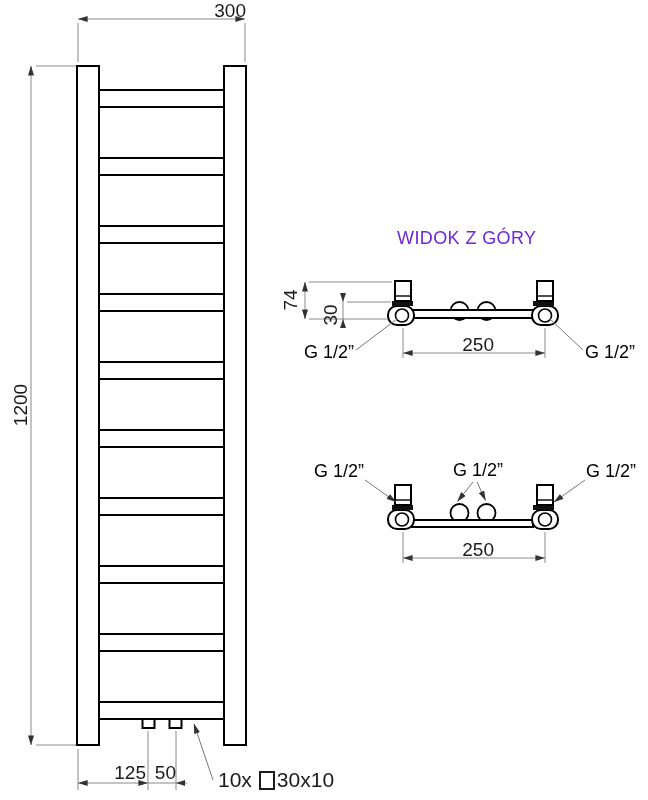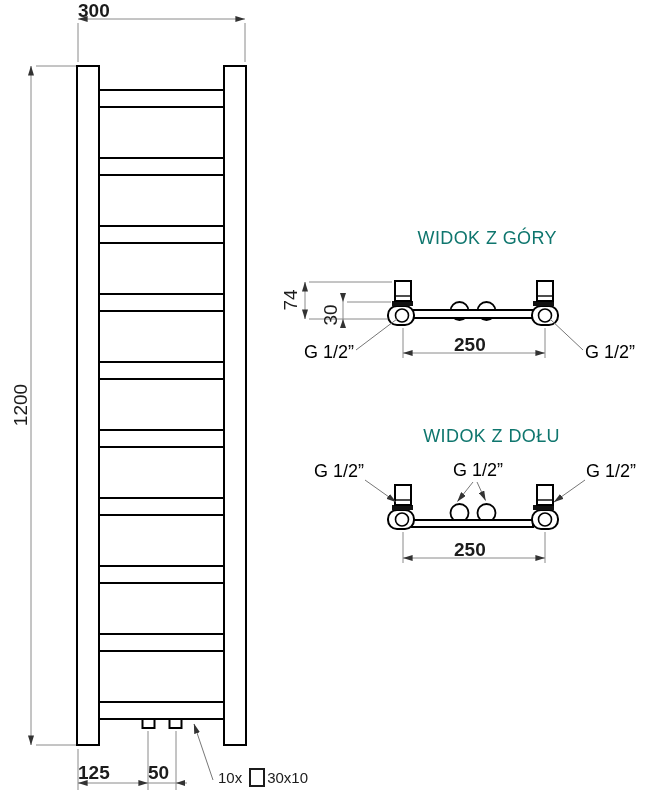--- a/index.html
+++ b/index.html
@@ -2,25 +2,25 @@
 <html><head>
 <meta charset="utf-8">
 <style>
   html,body{margin:0;padding:0;background:#fff;}
   .canvas{
     position:relative;width:648px;height:800px;background:#ffffff;
     font-family:"Liberation Sans",sans-serif;color:#1c1c1c;overflow:hidden;
   }
   .canvas svg{position:absolute;left:0;top:0;}
   .lbl{position:absolute;font-size:19px;color:#1c1c1c;white-space:nowrap;}
-  .lbl.c{text-align:left;font-weight:bold;}
+  .lbl.c{text-align:right;}
   .lbl.rot{transform:rotate(-90deg);text-align:center;}
-  .title{position:absolute;font-size:18px;color:#0f766e;text-align:right;letter-spacing:.4px;}
+  .title{position:absolute;font-size:18px;color:#6d28d9;text-align:left;letter-spacing:.4px;}
   .glabel{position:absolute;font-size:18px;color:#000000;white-space:nowrap;}
-  .profile-lbl{position:absolute;font-size:15px;display:flex;align-items:center;}
+  .profile-lbl{position:absolute;font-size:21px;display:flex;align-items:center;}
   .sq{display:inline-block;width:12px;height:15px;border:2px solid #1c1c1c;margin:0 2px 0 7px;}
 </style>
 </head>
 <body>
 
 <div class="canvas">
 
   <svg width="648" height="800" viewBox="0 0 648 800">
     <defs>
       <marker id="arr" viewBox="0 0 10 6" refX="9.6" refY="3" markerWidth="10" markerHeight="6" orient="auto-start-reverse" markerUnits="userSpaceOnUse">
@@ -142,33 +142,32 @@
       <line x1="365" y1="480" x2="396" y2="502" stroke="#777" marker-end="url(#arr)"></line>
       <line x1="585" y1="480" x2="554" y2="502" stroke="#777" marker-end="url(#arr)"></line>
       <line x1="473" y1="482" x2="457.5" y2="501.5" stroke="#777" marker-end="url(#arr)"></line>
       <line x1="477" y1="482" x2="485.5" y2="500.5" stroke="#777" marker-end="url(#arr)"></line>
     </g>
   </svg>
 
   <div class="lbl c" style="left:78px;top:0px;width:168px;">300</div>
   <div class="lbl rot" style="left:-3px;top:383px;width:48px;height:44px;line-height:44px;">1200</div>
   <div class="lbl c" style="left:78px;top:762px;width:68px;">125</div>
-  <div class="lbl c" style="left:148px;top:762px;width:40px;">50</div>
+  <div class="lbl c" style="left:136px;top:762px;width:40px;">50</div>
   <div class="profile-lbl" style="left:218px;top:768px;">
     <span>10x</span>
     <span class="sq"></span>
     <span>30x10</span>
   </div>
 
   <div class="title" style="left:397px;top:228px;width:160px;">WIDOK Z GÓRY</div>
   <div class="lbl rot" style="left:267px;top:281px;width:48px;height:38px;line-height:38px;">74</div>
   <div class="lbl rot" style="left:307px;top:296px;width:48px;height:38px;line-height:38px;">30</div>
   <div class="lbl c" style="left:454px;top:334px;width:40px;">250</div>
   <div class="glabel r" style="left:294px;top:342px;width:60px;text-align:right;">G 1/2”</div>
   <div class="glabel" style="left:585px;top:342px;width:60px;">G 1/2”</div>
 
-  <div class="title" style="left:400px;top:426px;width:160px;">WIDOK Z DOŁU</div>
   <div class="glabel" style="left:304px;top:461px;width:60px;text-align:right;">G 1/2”</div>
   <div class="glabel" style="left:446px;top:460px;width:64px;text-align:center;">G 1/2”</div>
   <div class="glabel" style="left:586px;top:461px;width:60px;">G 1/2”</div>
   <div class="lbl c" style="left:454px;top:539px;width:40px;">250</div>
 
 </div>
 
 </body></html>

